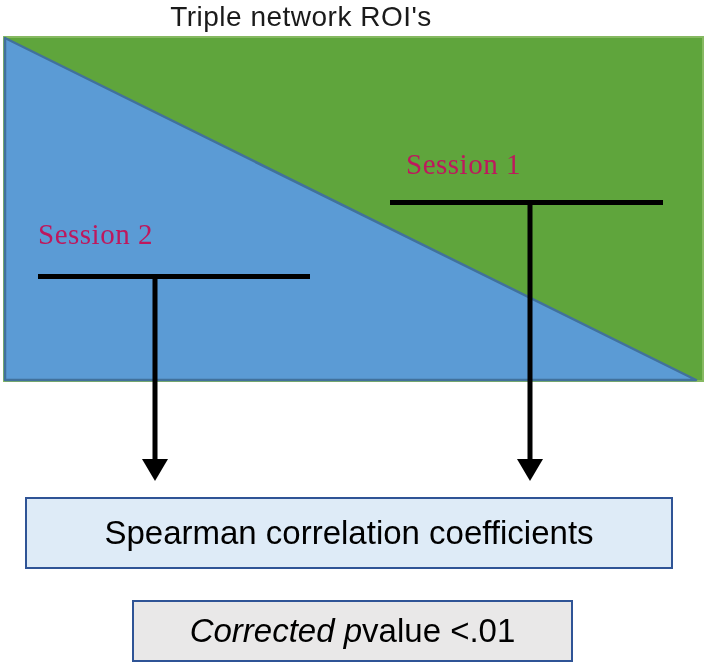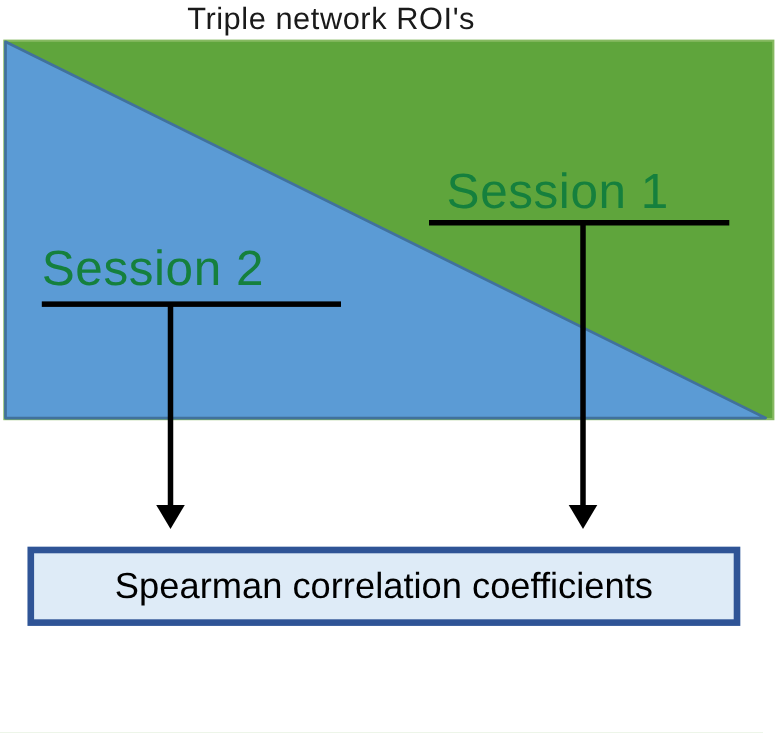--- a/index.html
+++ b/index.html
@@ -11,30 +11,30 @@
     overflow:hidden;
   }
   .abs{position:absolute;}
   .title{
     left:0;top:1px;width:602px;
     text-align:center;
     font-size:28px;color:#1a1a1a;
     letter-spacing:0.5px;
   }
   .session-label{
-    font-size:45px;color:#15803d;
-    white-space:nowrap;letter-spacing:0.5px;
+    font-size:29px;color:#be185d;
+    white-space:nowrap;letter-spacing:0.5px;font-family:Liberation Serif, serif;
   }
   .session2-label{left:38px;top:218px;}
   .session1-label{left:406px;top:148px;}
   .diagram-svg{left:0;top:0;}
   .result-box{
     box-sizing:border-box;
     display:flex;align-items:center;justify-content:center;
-    border:6px solid #be185d;
+    border:2px solid #be185d;
     font-size:33px;color:#000000;
     white-space:nowrap;
   }
   .spearman-box{left:25px;top:497px;width:648px;height:72px;background:#DEEBF7;}
   .corrected-box{left:132px;top:600px;width:441px;height:62px;background:#E9E8E8;}
   .italic{font-style:italic;}
 </style>
 </head>
 <body>
 
@@ -64,14 +64,18 @@
   </svg>
 
   <div class="abs session-label session2-label">Session 2</div>
 
   <div class="abs session-label session1-label">Session 1</div>
 
   <div class="abs result-box spearman-box" style="background-color: rgb(222, 235, 247); border-color: rgb(47, 84, 150);">
     <span>Spearman correlation coefficients</span>
   </div>
 
+  <div class="abs result-box corrected-box" style="background-color: rgb(233, 232, 232); border-color: rgb(47, 84, 150);">
+    <span class="italic">Corrected p</span>
+      <span> value &lt;.01</span>
+  </div>
 
 </div>
 
 </body></html>

